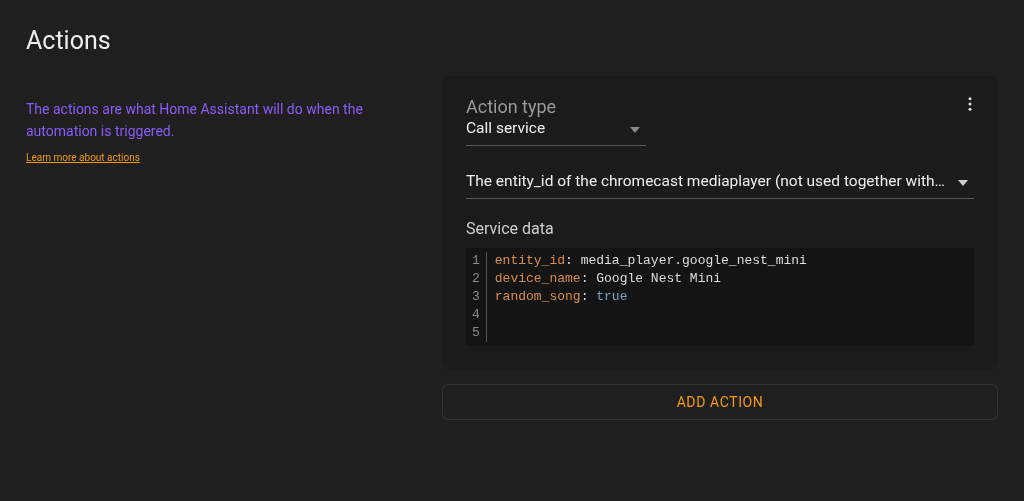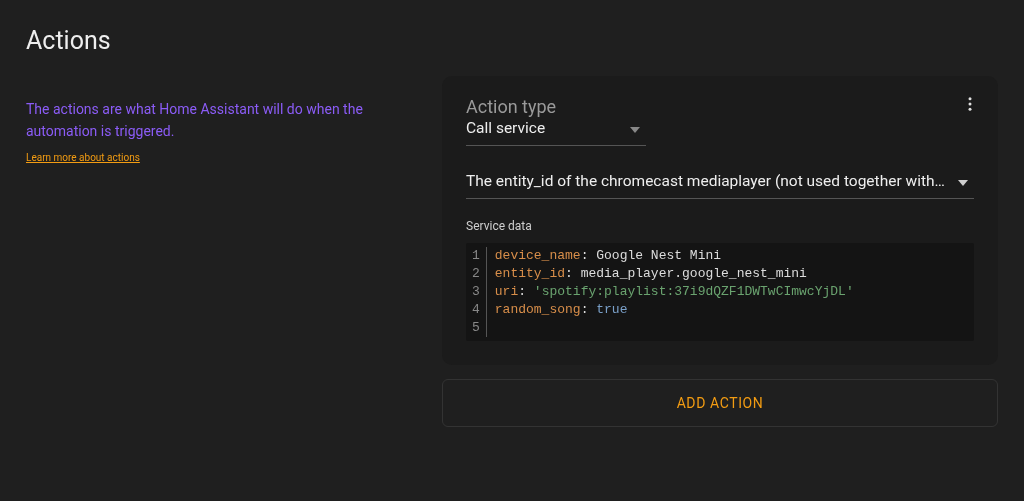--- a/index.html
+++ b/index.html
@@ -84,21 +84,21 @@
   .narrow { width: 180px; }
   .icon-btn {
     width: 22px; height: 22px;
     display: flex; align-items: center; justify-content: center;
     cursor: pointer;
     margin-left: 6px;
     flex-shrink: 0;
   }
   .icon-btn svg { fill: #cfcfcf; }
   .section-label {
-    font-size: 12px;
+    font-size: 16px;
     color: #cfcfcf;
     margin-top: 20px;
     margin-bottom: 10px;
   }
   .code-editor {
     background: #141414;
     border-radius: 2px;
     display: flex;
     font-family: Consolas, "Courier New", monospace;
     font-size: 13px;
@@ -119,21 +119,21 @@
   }
   .code div { height: 18px; white-space: pre; }
   .tok-key { color: #d88e4a; }
   .tok-str { color: #6aa36f; }
   .tok-val { color: #ddd; }
   .tok-bool { color: #7aa0c9; margin-top: 40px; }
   .add-action {
     margin-top: 14px;
     border: 1px solid #333;
     border-radius: 6px;
-    height: 48px;
+    height: 36px;
     display: flex;
     align-items: center;
     justify-content: center;
     color: #f39c12;
     font-size: 14px;
     letter-spacing: 0.6px;
     cursor: pointer;
   }
 </style>
 </head>
@@ -185,23 +185,22 @@
 
       <div class="code-editor">
         <div class="gutter">
           <div>1</div>
             <div>2</div>
             <div>3</div>
             <div>4</div>
             <div>5</div>
         </div>
         <div class="code">
+          <div><span class="tok-key">entity_id</span><span>: </span><span class="tok-val">media_player.google_nest_mini</span></div>
           <div><span class="tok-key">device_name</span><span>: </span><span class="tok-val">Google Nest Mini</span></div>
-          <div><span class="tok-key">entity_id</span><span>: </span><span class="tok-val">media_player.google_nest_mini</span></div>
-          <div><span class="tok-key">uri</span><span>: </span><span class="tok-str">'spotify:playlist:37i9dQZF1DWTwCImwcYjDL'</span></div>
           <div><span class="tok-key">random_song</span><span>: </span><span class="tok-bool">true</span></div>
           <div></div>
         </div>
       </div>
 
     </div>
 
     <div class="add-action">ADD ACTION</div>
   </div>
 </div>

